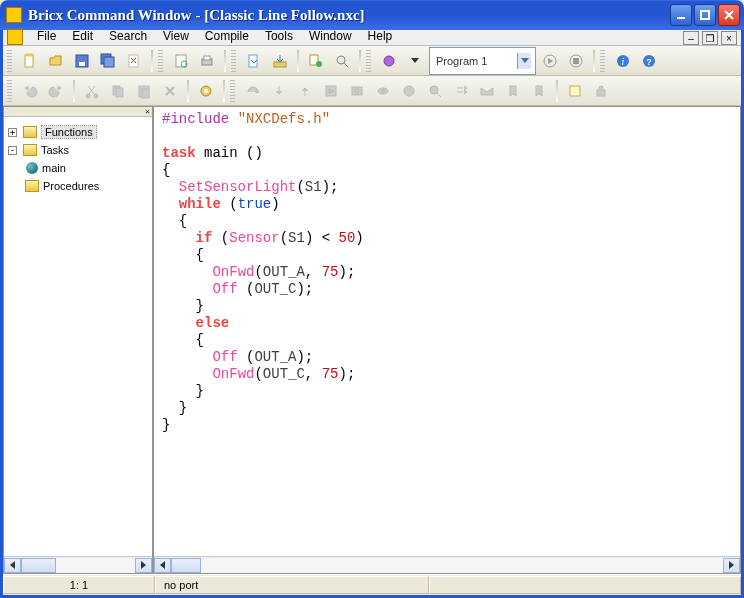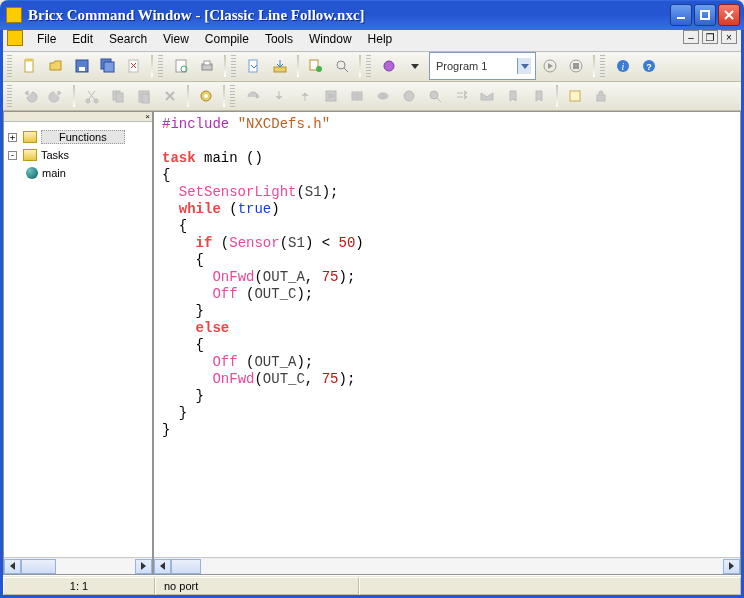--- a/index.html
+++ b/index.html
@@ -28,22 +28,22 @@
     width: 22px; height: 22px; margin-left: 2px;
     border-radius: 3px; display:flex;align-items:center;justify-content:center;
     font-weight:bold; font-family: Arial;
   }
   .win-min,.win-max{ background:linear-gradient(#6ea0f0,#2f63cf); border:1px solid #1a3c8e; color:#fff;}
   .win-close{ background:linear-gradient(#f57b6f,#d73d24); border:1px solid #8e1a1a; color:#fff;}
   .win-btn svg{ width:12px;height:12px; }
 
   
   .menubar {
-    height: 22px; background:#efefef; border-bottom:1px solid #bdbdbd;
-    display:flex; align-items:flex-start; padding:0 4px;
+    height: 16px; background:#efefef; border-bottom:1px solid #bdbdbd;
+    display:flex; align-items:flex-end; padding:0 4px;
   }
   .menubar .menu-icon { width:16px;height:16px;background:#ffcc00;border:1px solid #a67c00;margin-right:6px; }
   .menubar .menu-item { padding:2px 8px; font-size:12px; }
   .menubar .spacer { flex:1; }
   .mdi-btn { width:16px;height:14px;border:1px solid #888;margin-left:3px;display:flex;align-items:center;justify-content:center;font-size:10px;background:#eee;}
 
   
   .toolbar {
     height: 30px; background: linear-gradient(#f7f7f2,#e5e3d4);
     border-bottom:1px solid #c0bca6;
@@ -64,21 +64,21 @@
   .muted svg *{stroke:#bbb!important;fill:#ccc!important;}
 
   
   .workarea{ display:flex; height:468px; }
 
   .sidebar{ width:150px; background:#fff; border:1px solid #949494; display:flex;flex-direction:column;}
   .sidehead{ height:10px; background:#ece9d8; border-bottom:1px solid #bbb; display:flex;justify-content:flex-end;align-items:center;padding-right:2px;}
   .sidehead span{font-size:8px;}
   .tree{ flex:1; padding:6px 2px 4px 4px; overflow:hidden;}
   .tree-item{display:flex;align-items:center;gap:4px;height:18px;font-size:11px;}
-  .tree-item.sel span.label{background:#e5e5e5;border:1px dotted #999;padding:0 17px;}
+  .tree-item.sel span.label{background:#e5e5e5;border:1px dotted #999;padding:0 3px;}
   .tree-box{width:9px;height:9px;border:1px solid #888;display:flex;align-items:center;justify-content:center;font-size:9px;font-family:monospace;background:#fff;line-height:1;}
   .folder{width:14px;height:12px;background:linear-gradient(#fff2b0,#e9c848);border:1px solid #bb9a1b;margin-left:2px;}
   .bullet{width:12px;height:12px;border-radius:50%;background:radial-gradient(circle at 30% 30%,#6bc5c5,#0b5a5a);margin-left:2px;}
   .tree-indent1{padding-left:16px;}
   .side-scroll{height:17px;background:#efefef;border-top:1px solid #c9c9c9;display:flex;align-items:center;}
   .side-scroll .sb-btn{width:17px;height:15px;background:linear-gradient(#e6eefc,#cfe0fb);border:1px solid #9ab4e0;display:flex;align-items:center;justify-content:center;}
   .side-scroll .track{flex:1;height:15px;background:#f5f5f5;position:relative;}
   .side-scroll .thumb{position:absolute;left:0;top:0;height:100%;width:35px;background:linear-gradient(#eaf0fc,#cfddf6);border:1px solid #99b0d9;}
 
   .editor{ flex:1; background:#fff; border:1px solid #949494; display:flex;flex-direction:column;position:relative;}
@@ -93,21 +93,21 @@
 
   .ed-scroll{height:17px;background:#efefef;border-top:1px solid #c9c9c9;display:flex;align-items:center;}
   .ed-scroll .sb-btn{width:17px;height:15px;background:linear-gradient(#e6eefc,#cfe0fb);border:1px solid #9ab4e0;display:flex;align-items:center;justify-content:center;}
   .ed-scroll .track{flex:1;height:15px;background:#f5f5f5;position:relative;}
   .ed-scroll .thumb{position:absolute;left:0;top:0;height:100%;width:30px;background:linear-gradient(#eaf0fc,#cfddf6);border:1px solid #99b0d9;}
 
   
   .statusbar{ height:20px; background:#ece9d8; border-top:1px solid #fff; display:flex;align-items:flex-end;font-size:11px;}
   .statusbar .cell{border:1px solid #c2bca2;border-top-color:#fff;border-left-color:#fff;height:18px;display:flex;align-items:center;padding:0 8px;}
   .statusbar .cell.c1{width:152px;justify-content:center;}
-  .statusbar .cell.c2{width:204px;}
+  .statusbar .cell.c2{width:274px;}
   .statusbar .cell.c3{width:230px;}
   .statusbar .cell.c4{flex:1;}
 
   .frame-border{ border:3px solid #2456d2; border-top:none; height:568px; display:flex;flex-direction:column;}
 
   
   .chev{width:0;height:0;border-style:solid;}
   .chev.left{border-width:4px 5px 4px 0;border-color:transparent #333 transparent transparent;}
   .chev.right{border-width:4px 0 4px 5px;border-color:transparent transparent transparent #333;}
   .chev.down{border-width:5px 4px 0 4px;border-color:#333 transparent transparent transparent;}
@@ -411,20 +411,25 @@
         <span class="label">Functions</span>
       </div>
       <div class="tree-item">
         <span class="tree-box">-</span>
         <span class="folder"></span>
         <span class="label">Tasks</span>
       </div>
       <div class="tree-item tree-indent1">
         <span class="bullet"></span>
         <span class="label">main</span>
+      </div>
+      <div class="tree-item">
+        <span style="width:11px"></span>
+        <span class="folder"></span>
+        <span class="label">Procedures</span>
       </div>
     </div>
     <div class="side-scroll">
       <div class="sb-btn">
             <div class="chev left"></div>
           </div>
       <div class="track">
             <div class="thumb"></div>
           </div>
       <div class="sb-btn">

